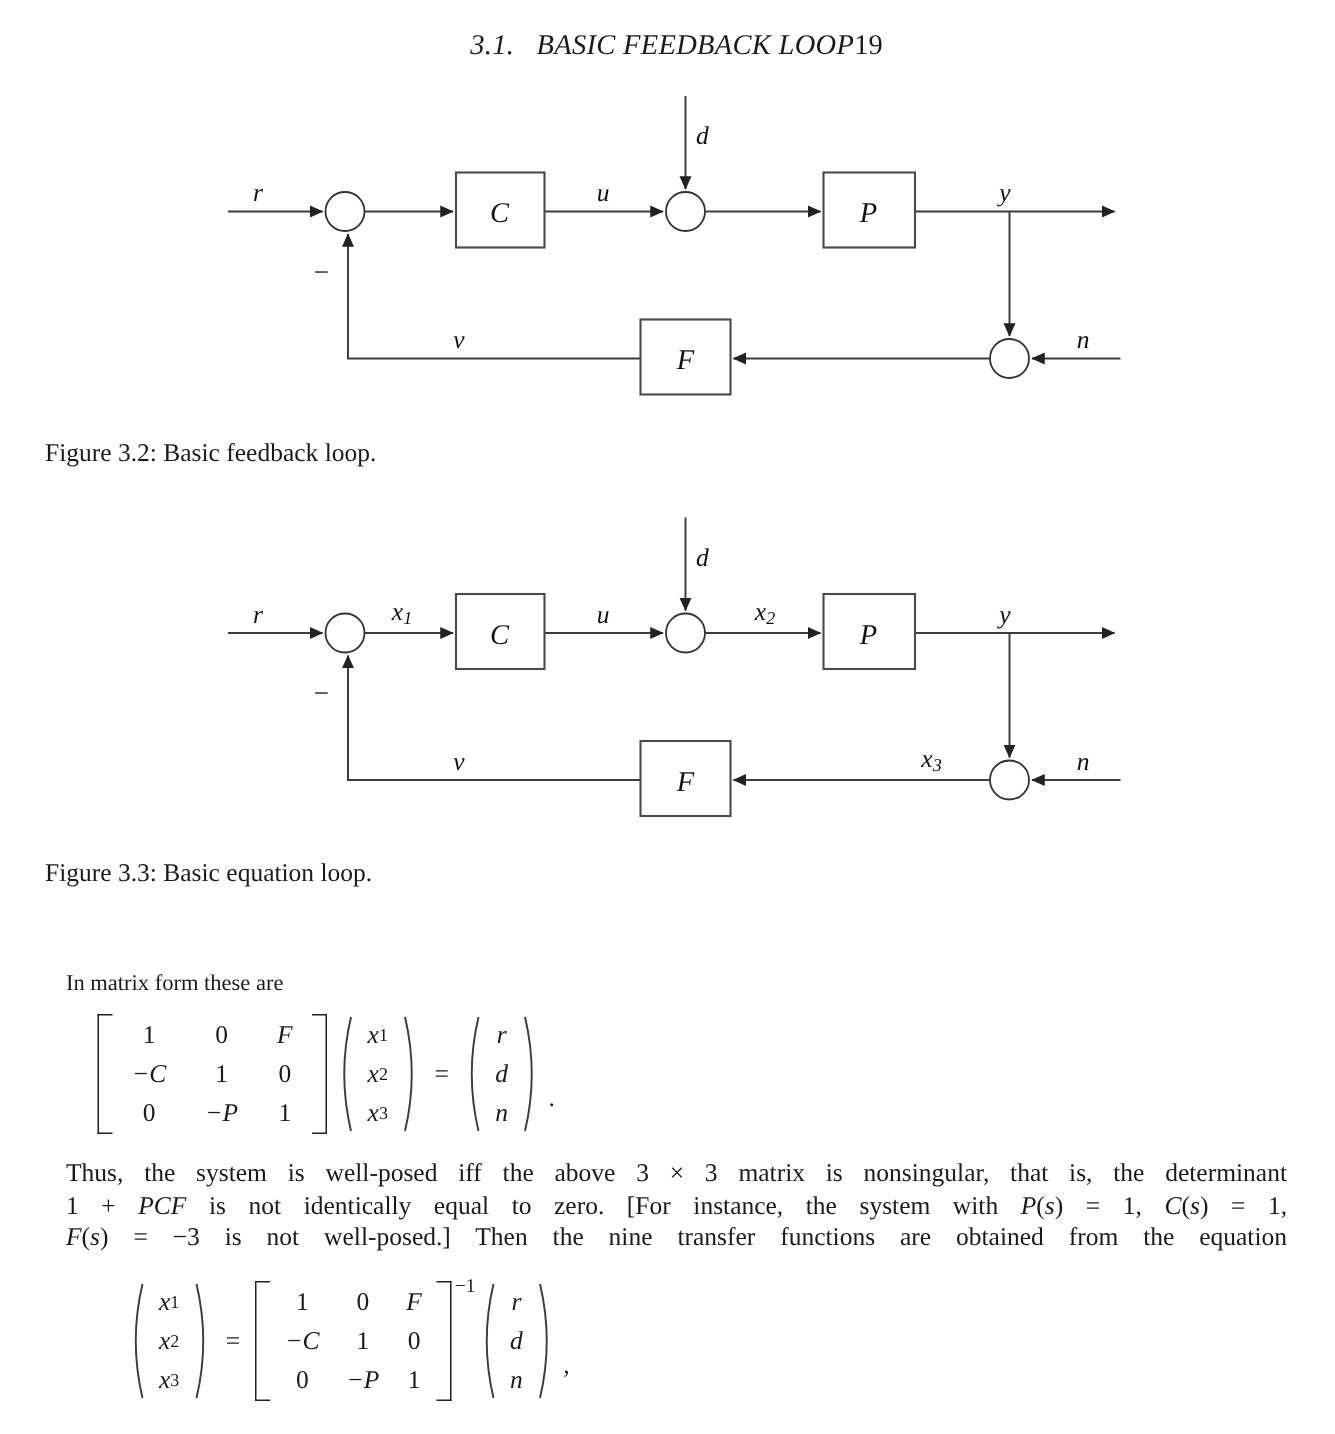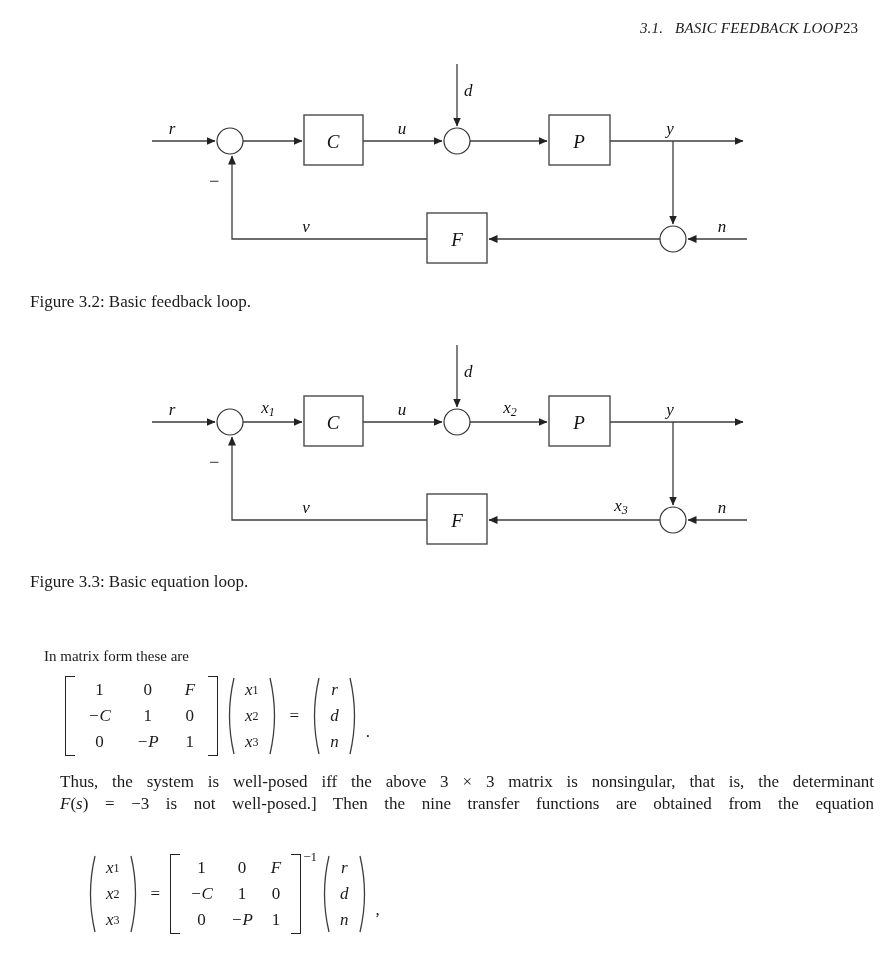--- a/index.html
+++ b/index.html
@@ -3,39 +3,39 @@
 <meta charset="utf-8">
 <style>
   html,body{margin:0;padding:0;}
   body{
     width:890px;height:956px;position:relative;background:#fff;overflow:hidden;
     font-family:"Liberation Serif",serif;color:#1a1a1a;
   }
   .it{font-style:italic;}
   
   .header{position:absolute;top:20px;left:44px;right:32px;display:flex;
-          justify-content:flex-end;font-size:15px;}
+          justify-content:center;font-size:19px;}
   .header .sec{font-style:italic;letter-spacing:.2px;}
   .header .pg{font-style:normal;}
   
   .figsvg{position:absolute;left:0;width:890px;height:240px;}
   #fig1{top:58px;}
   #fig2{top:339px;}
   .caption{position:absolute;left:30px;width:860px;text-align:left;font-size:17px;}
   #cap1{top:292px;}
   #cap2{top:572px;}
   svg text{font-family:"Liberation Serif",serif;font-style:italic;font-size:17px;fill:#111;}
   svg text.blk{font-size:19px;}
   svg tspan.ts{font-size:12px;}
   svg line, svg polyline, svg path.wire{stroke:#3d3d3d;stroke-width:1.3;fill:none;}
   svg rect.box{fill:#fff;stroke:#4a4a4a;stroke-width:1.4;}
   svg circle.sum{fill:#fff;stroke:#333;stroke-width:1.2;}
   
   .intro{position:absolute;left:44px;top:648px;font-size:15px;}
-  .para{position:absolute;left:44px;top:771px;width:814px;font-size:17px;line-height:21.5px;margin-left:16px;}
+  .para{position:absolute;left:44px;top:771px;width:814px;font-size:17px;line-height:21.5px;}
   .para .pline{text-align:justify;text-align-last:justify;white-space:normal;}
   
   .eq{position:absolute;display:flex;align-items:center;}
   #eq1{left:65px;top:676px;}
   #eq2{left:85px;top:854px;}
   .sqb{align-self:stretch;width:9px;border:1.6px solid #222;}
   .sqb.l{border-right:none;}
   .sqb.r{border-left:none;}
   .mgrid{display:grid;grid-template-rows:repeat(3,26px);align-items:center;
          justify-items:center;font-size:17px;}
@@ -49,21 +49,21 @@
   .eqsign{font-size:17px;margin:0 10px;}
   .sup{font-size:13px;align-self:flex-start;margin:-5px 2px 0 2px;}
   .punct{font-size:17px;align-self:flex-end;margin:0 0 14px 6px;}
   .gap-mv{width:6px;}  
 </style>
 </head>
 <body>
 
 <div class="header">
   <div class="sec"><span>3.1.</span>&nbsp;&nbsp;&nbsp;<span>BASIC FEEDBACK LOOP</span></div>
-  <div class="pg">23</div>
+  <div class="pg">19</div>
 </div>
 
 <svg id="fig1" class="figsvg" viewBox="0 0 890 240">
   <defs>
     <marker id="a1" markerUnits="userSpaceOnUse" markerWidth="10" markerHeight="10" refX="8.5" refY="5" orient="auto">
       <path d="M0,1 L9,5 L0,9 Z" fill="#222"></path>
     </marker>
   </defs>
   <g>
     <line x1="457" y1="6" x2="457" y2="68" marker-end="url(#a1)"></line>
@@ -187,20 +187,21 @@
     </div>
     <svg width="12" height="80">
         <path class="wire" d="M2,2 Q11,40 2,78"></path>
       </svg>
   </div>
   <span class="punct">.</span>
 </div>
 
 <div class="para">
   <div class="pline"><span>Thus, the system is well-posed iff the above 3 × 3 matrix is nonsingular, that is, the determinant</span></div>
+  <div class="pline"><span>1 + </span><span class="it">PCF</span><span> is not identically equal to zero. [For instance, the system with </span><span class="it">P</span><span>(</span><span class="it">s</span><span>) = 1, </span><span class="it">C</span><span>(</span><span class="it">s</span><span>) = 1,</span></div>
   <div class="pline"><span class="it">F</span><span>(</span><span class="it">s</span><span>) = −3 is not well-posed.] Then the nine transfer functions are obtained from the equation</span></div>
 </div>
 
 <div id="eq2" class="eq">
   <div class="vec">
     <svg width="12" height="80">
         <path class="wire" d="M10,2 Q1,40 10,78"></path>
       </svg>
     <div class="vcol">
       <span class="vcell">

